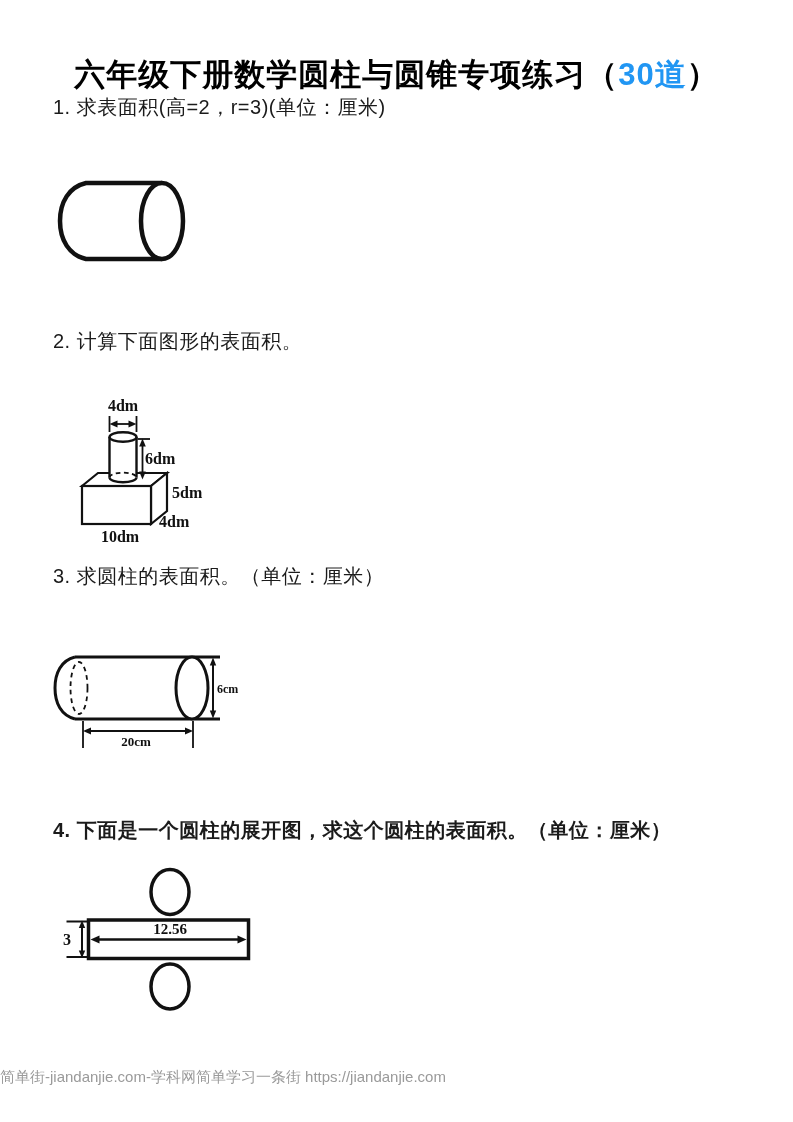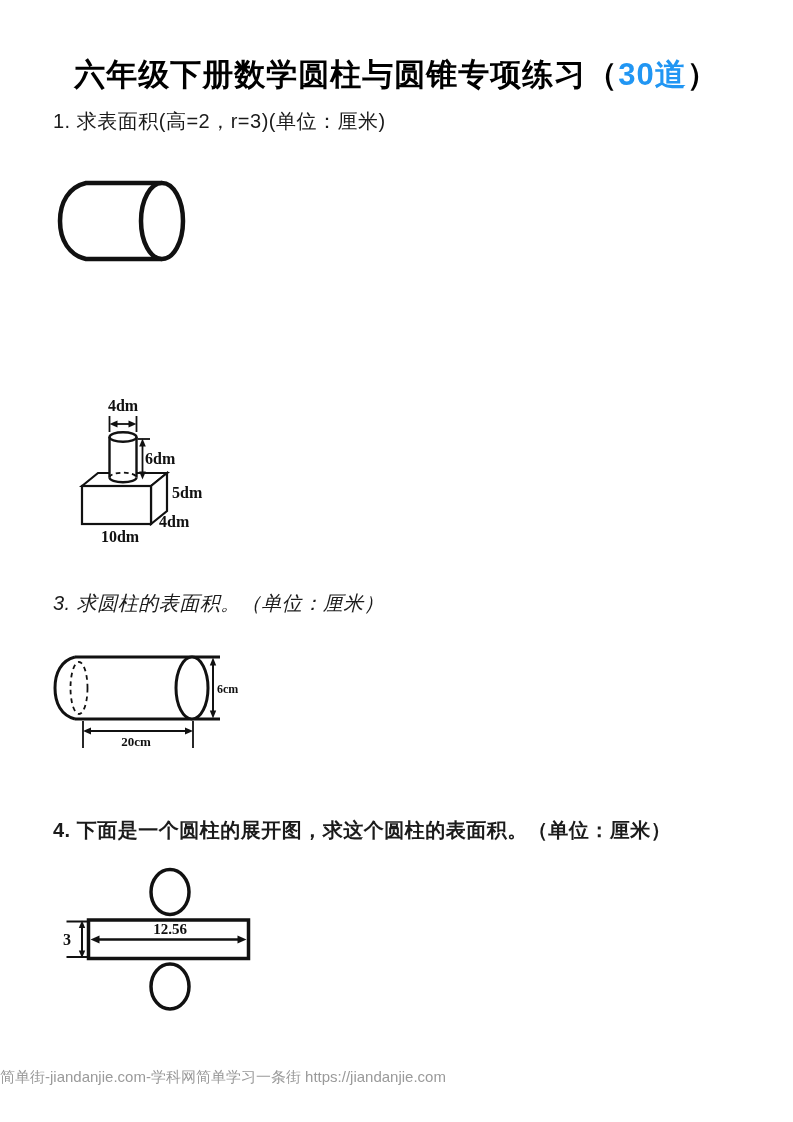--- a/index.html
+++ b/index.html
@@ -10,23 +10,23 @@
   .title {
     position:absolute; top:54px; left:0; width:100%; margin:0;
     text-align:center; font-size:31px; font-weight:bold; color:#000;
     letter-spacing:1px;
   }
   .title .accent { color:#2196f3; }
   .question {
     position:absolute; left:53px; width:700px;
     font-size:20px; color:#1b1b1b; letter-spacing:0.5px;
   }
-  #q1-text { top:108px; }
+  #q1-text { top:94px; }
   #q2-text { top:328px; }
-  #q3-text { top:590px;font-style:italic; }
+  #q3-text { top:563px; }
   #q4-text { top:817px;font-weight:bold; }
   .fig { position:absolute; }
   #fig1 { left:55px;  top:179px; }
   #fig2 { left:60px;  top:385px; }
   #fig3 { left:50px;  top:640px; }
   #fig4 { left:50px;  top:862px; }
   svg text {
     font-family:"Liberation Serif","DejaVu Serif",serif;
     font-weight:bold; fill:#111;
   }
@@ -42,20 +42,21 @@
 
   <h1 class="title"><span>六年级下册数学圆柱与圆锥专项练习</span><span>（</span><span class="accent">30道</span><span>）</span></h1>
 
   <div class="question" id="q1-text">1. 求表面积(高=2，r=3)(单位：厘米)</div>
 
   <svg class="fig" id="fig1" width="135" height="84" viewBox="0 0 135 84">
     <path d="M107,4 L31,4 C14,8 5,23 5,42 C5,61 14,76 31,80 L107,80" fill="none" stroke="#111" stroke-width="4.5" stroke-linejoin="round"></path>
     <ellipse cx="107" cy="42" rx="21" ry="38" fill="#fff" stroke="#111" stroke-width="4.5"></ellipse>
   </svg>
 
+  <div class="question" id="q2-text">2. 计算下面图形的表面积。</div>
 
   <svg class="fig" id="fig2" width="190" height="160" viewBox="0 0 190 160">
     <g stroke="#111" fill="#fff">
       <polygon points="22,101 38,88 107,88 91,101" stroke-width="2.2"></polygon>
       <polygon points="91,101 107,88 107,126 91,139" stroke-width="2.2"></polygon>
       <rect x="22" y="101" width="69" height="38" stroke-width="2.2"></rect>
     </g>
     <g>
       <rect x="49.5" y="52" width="27" height="40" fill="#fff" stroke="none"></rect>
       <path d="M49.5,92.5 A13.5,4.8 0 0 1 76.5,92.5" fill="none" stroke="#111" stroke-width="1.8" stroke-dasharray="4.5,3.5"></path>

